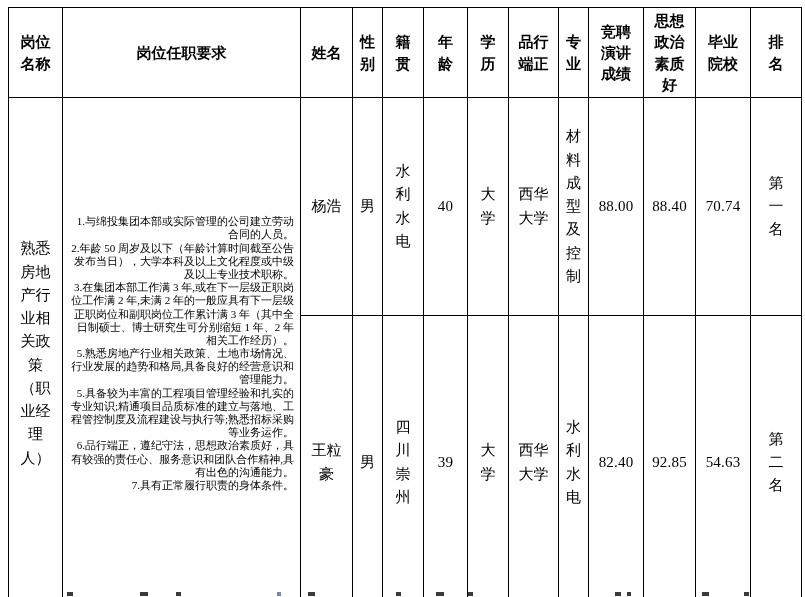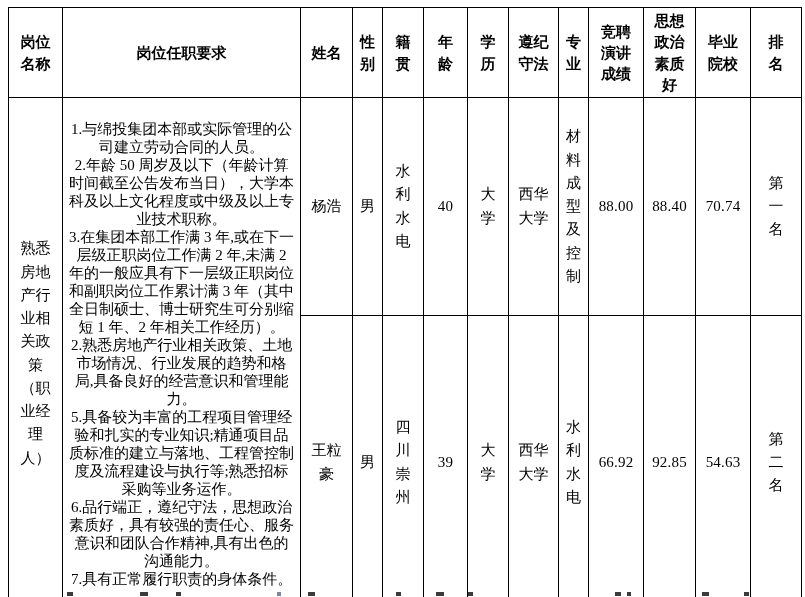--- a/index.html
+++ b/index.html
@@ -44,24 +44,24 @@
   
   .w1 { width: 1em;  margin: 8px auto; word-break: break-all; line-height: 1.55; }
   .w2 { width: 2em;  margin: 0 auto; word-break: break-all; line-height: 1.55; }
   th .w1, th .w2 { line-height: 1.42; }
 
   td.req-cell {
     text-align: left;
     padding: 2px 6px;
   }
   .req-item {
-    font-size: 15px;
+    font-size: 11px;
     line-height: 1.2;
     word-break: break-all;
-    text-align: center;
+    text-align: right;
   }
   .score { font-size: 15px; letter-spacing: 0.2px; text-align: right; }
 
   
   .clip-strip { position: absolute; left: 0; top: 591px; width: 805px; height: 6px; }
   .clip-strip i {
     position: absolute;
     top: 1px;
     height: 4px;
     background: #3b3b3b;
@@ -112,21 +112,21 @@
     <th>
           <div class="w1">籍贯</div>
         </th>
     <th>
           <div class="w1">年龄</div>
         </th>
     <th>
           <div class="w1">学历</div>
         </th>
     <th>
-          <div class="w2">遵纪守法</div>
+          <div class="w2">品行端正</div>
         </th>
     <th>
           <div class="w1">专业</div>
         </th>
     <th>
           <div class="w2">竞聘演讲成绩</div>
         </th>
     <th>
           <div class="w2">思想政治素质好</div>
         </th>
@@ -138,21 +138,21 @@
         </th>
   </tr>
   <tr class="r-one">
     <td rowspan="2">
           <div class="w2">熟悉房地产行业相关政策（职业经理人）</div>
         </td>
     <td rowspan="2" class="req-cell">
       <div class="req-item">1.与绵投集团本部或实际管理的公司建立劳动合同的人员。</div>
       <div class="req-item">2.年龄 50 周岁及以下（年龄计算时间截至公告发布当日），大学本科及以上文化程度或中级及以上专业技术职称。</div>
       <div class="req-item">3.在集团本部工作满 3 年,或在下一层级正职岗位工作满 2 年,未满 2 年的一般应具有下一层级正职岗位和副职岗位工作累计满 3 年（其中全日制硕士、博士研究生可分别缩短 1 年、2 年相关工作经历）。</div>
-      <div class="req-item">2.熟悉房地产行业相关政策、土地市场情况、行业发展的趋势和格局,具备良好的经营意识和管理能力。</div>
+      <div class="req-item">5.熟悉房地产行业相关政策、土地市场情况、行业发展的趋势和格局,具备良好的经营意识和管理能力。</div>
       <div class="req-item">5.具备较为丰富的工程项目管理经验和扎实的专业知识;精通项目品质标准的建立与落地、工程管控制度及流程建设与执行等;熟悉招标采购等业务运作。</div>
       <div class="req-item">6.品行端正，遵纪守法，思想政治素质好，具有较强的责任心、服务意识和团队合作精神,具有出色的沟通能力。</div>
       <div class="req-item">7.具有正常履行职责的身体条件。</div>
     </td>
     <td>
           <div class="w2">杨浩</div>
         </td>
     <td>
           <div class="w1">男</div>
         </td>
@@ -189,21 +189,21 @@
     <td><span class="score">39</span></td>
     <td>
           <div class="w1">大学</div>
         </td>
     <td>
           <div class="w2">西华大学</div>
         </td>
     <td>
           <div class="w1">水利水电</div>
         </td>
-    <td><span class="score">66.92</span></td>
+    <td><span class="score">82.40</span></td>
     <td><span class="score">92.85</span></td>
     <td><span class="score">54.63</span></td>
     <td>
           <div class="w1">第二名</div>
         </td>
   </tr>
 </tbody>
   </table>
 
 <div class="clip-strip">

